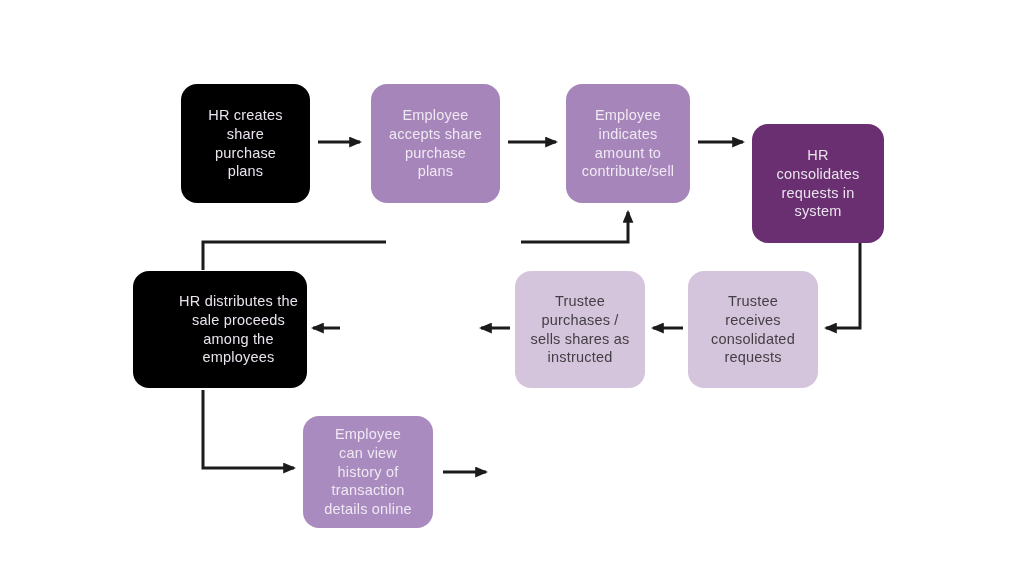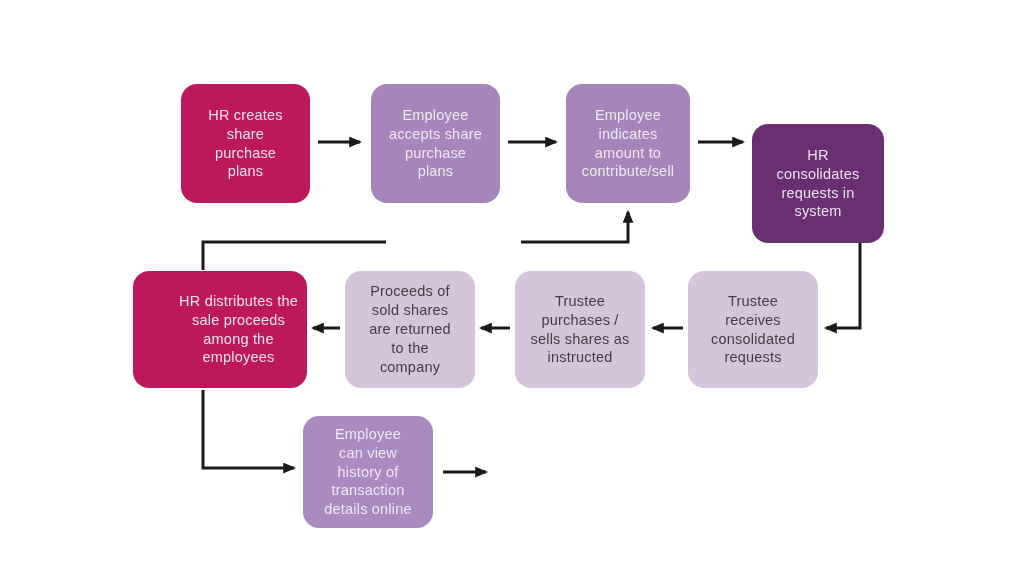--- a/index.html
+++ b/index.html
@@ -29,21 +29,21 @@
   .node .lbl {
     display: block;
     width: 100%;
     text-align: center;
     white-space: pre-line;
     font-size: 14.5px;
     line-height: 1.3;
     letter-spacing: 0.2px;
     font-weight: 400;
   }
-  .tone-dark    { background: #be185d; color: #eae3ee; }
+  .tone-dark    { background: #000000; color: #eae3ee; }
   .tone-dark2   { background: #692f70; color: #eae3ee; }
   .tone-medium  { background: #a686ba; color: #f0e9f3; }
   .tone-medium2 { background: #a98bbf; color: #f0e9f3; }
   .tone-light   { background: #d5c5dc; color: #433d44; }
 
   .n0 { left: 181px; top:  84px; width: 129px; height: 119px; }
   .n1 { left: 371px; top:  84px; width: 129px; height: 119px; }
   .n2 { left: 566px; top:  84px; width: 124px; height: 119px; }
   .n3 { left: 752px; top:  84px; width: 132px; height: 119px; margin-top: 40px; }
   .n4 { left: 688px; top: 271px; width: 130px; height: 117px; }
@@ -120,27 +120,20 @@
 receives
 consolidated
 requests</span>
   </div>
   <div class="node n5 tone-light">
     <span class="lbl">Trustee
 purchases /
 sells shares as
 instructed</span>
   </div>
-  <div class="node n6 tone-light">
-    <span class="lbl">Proceeds of
-sold shares
-are returned
-to the
-company</span>
-  </div>
   <div class="node n7 tone-dark">
     <span class="lbl">HR distributes the
 sale proceeds
 among the
 employees</span>
   </div>
   <div class="node n8 tone-medium2">
     <span class="lbl">Employee
 can view
 history of

